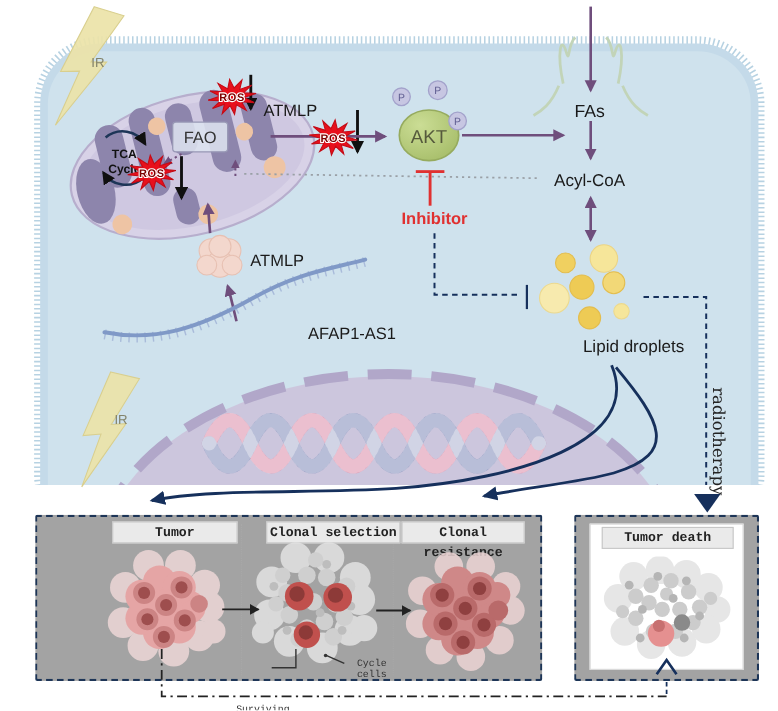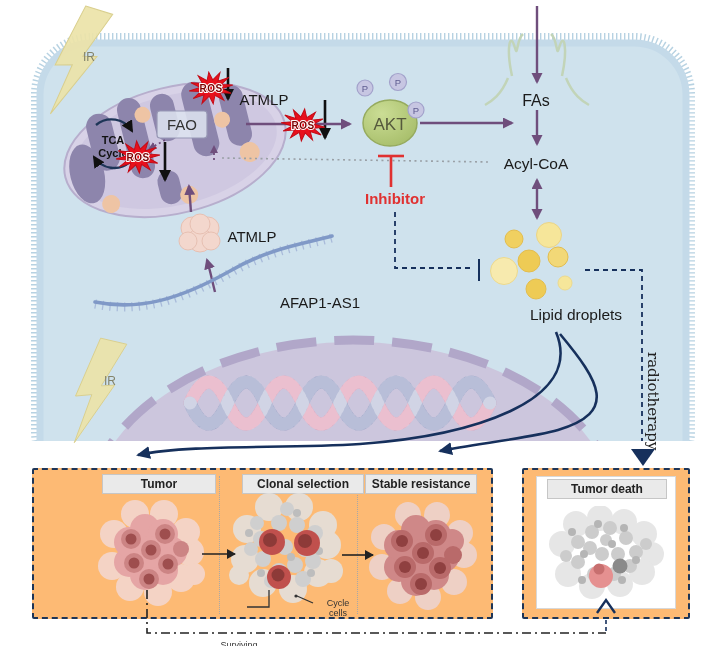--- a/index.html
+++ b/index.html
@@ -1,21 +1,21 @@
 <!DOCTYPE html>
 <html><head>
 <meta charset="utf-8">
 <style>
   html,body{margin:0;padding:0;background:#fff;}
   body{font-family:"Liberation Sans",sans-serif;}
   #stage{position:relative;width:707px;height:646px;background:#fff;overflow:hidden;}
   #stage svg text{font-family:"Liberation Sans",sans-serif;}
   .abs{position:absolute;}
   .overlay{position:absolute;left:0;top:0;pointer-events:none;}
-  .dashedbox{position:absolute;border:2px dashed #1d3557;border-radius:2px;background:#fdba74;}
+  .dashedbox{position:absolute;border:2px dashed #1d3557;border-radius:2px;background:#a3a3a3;font-family:Liberation Mono, monospace;}
   .hdr{position:absolute;height:18px;line-height:18px;text-align:center;
        background:#eaeaea;border:1px solid #c6c6c6;font-size:12px;font-weight:bold;color:#222;}
   .tinylabel{position:absolute;font-size:9px;color:#333;text-align:center;line-height:1.15;}
   #treatment-label{position:absolute;left:20px;top:66px;width:92px;font-size:12.5px;
        font-weight:bold;color:#111;line-height:1.25;}
   #radio-label{position:absolute;left:644px;top:352px;height:100px;
        writing-mode:vertical-rl;font-family:"DejaVu Serif",serif;font-size:15px;color:#222;}
   .sep{position:absolute;top:6px;height:138px;border-left:1.5px dotted #a8a8a8;}
   .innerpanel{position:absolute;left:12px;top:6px;right:12px;bottom:8px;
        border:1px solid #d8d8d8;background:#fff;}
@@ -215,21 +215,21 @@
   </svg>
 
   <div id="radio-label">radiotherapy</div>
 
   <div class="dashedbox" style="left:32px;top:468px;width:457px;height:147px;">
     <div class="sep" style="left:185px"></div>
     <div class="sep" style="left:323px"></div>
 
     <div class="hdr" style="left:68px;top:4px;width:112px;">Tumor</div>
     <div class="hdr" style="left:208px;top:4px;width:120px;">Clonal selection</div>
-    <div class="hdr" style="left:331px;top:4px;width:110px;">Stable resistance</div>
+    <div class="hdr" style="left:331px;top:4px;width:110px;">Clonal resistance</div>
 
 
     <svg class="abs" style="left:56px;top:22px" width="120" height="120" viewBox="-60 -60 120 120">
       <g fill="#f2dada" opacity="0.8">
         <circle cx="40" cy="0" r="14"></circle>
           <circle cx="31" cy="26" r="14"></circle>
           <circle cx="8" cy="40" r="14"></circle>
         <circle cx="-20" cy="35" r="14"></circle>
           <circle cx="-38" cy="14" r="14"></circle>
           <circle cx="-36" cy="-18" r="14"></circle>

